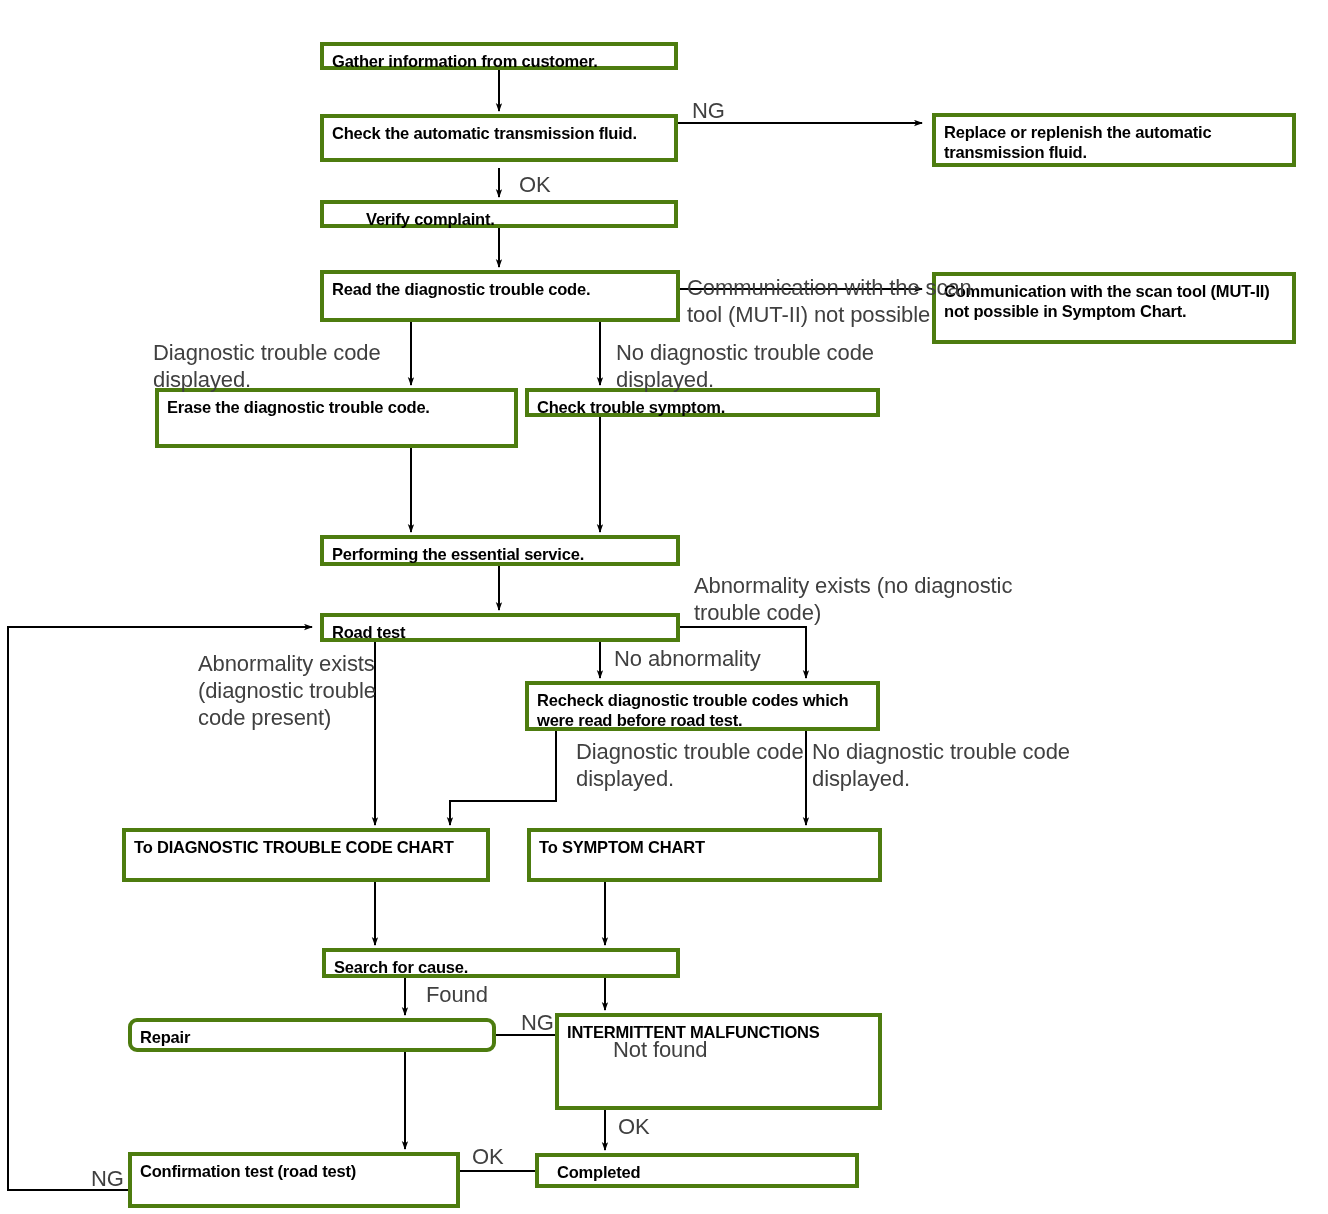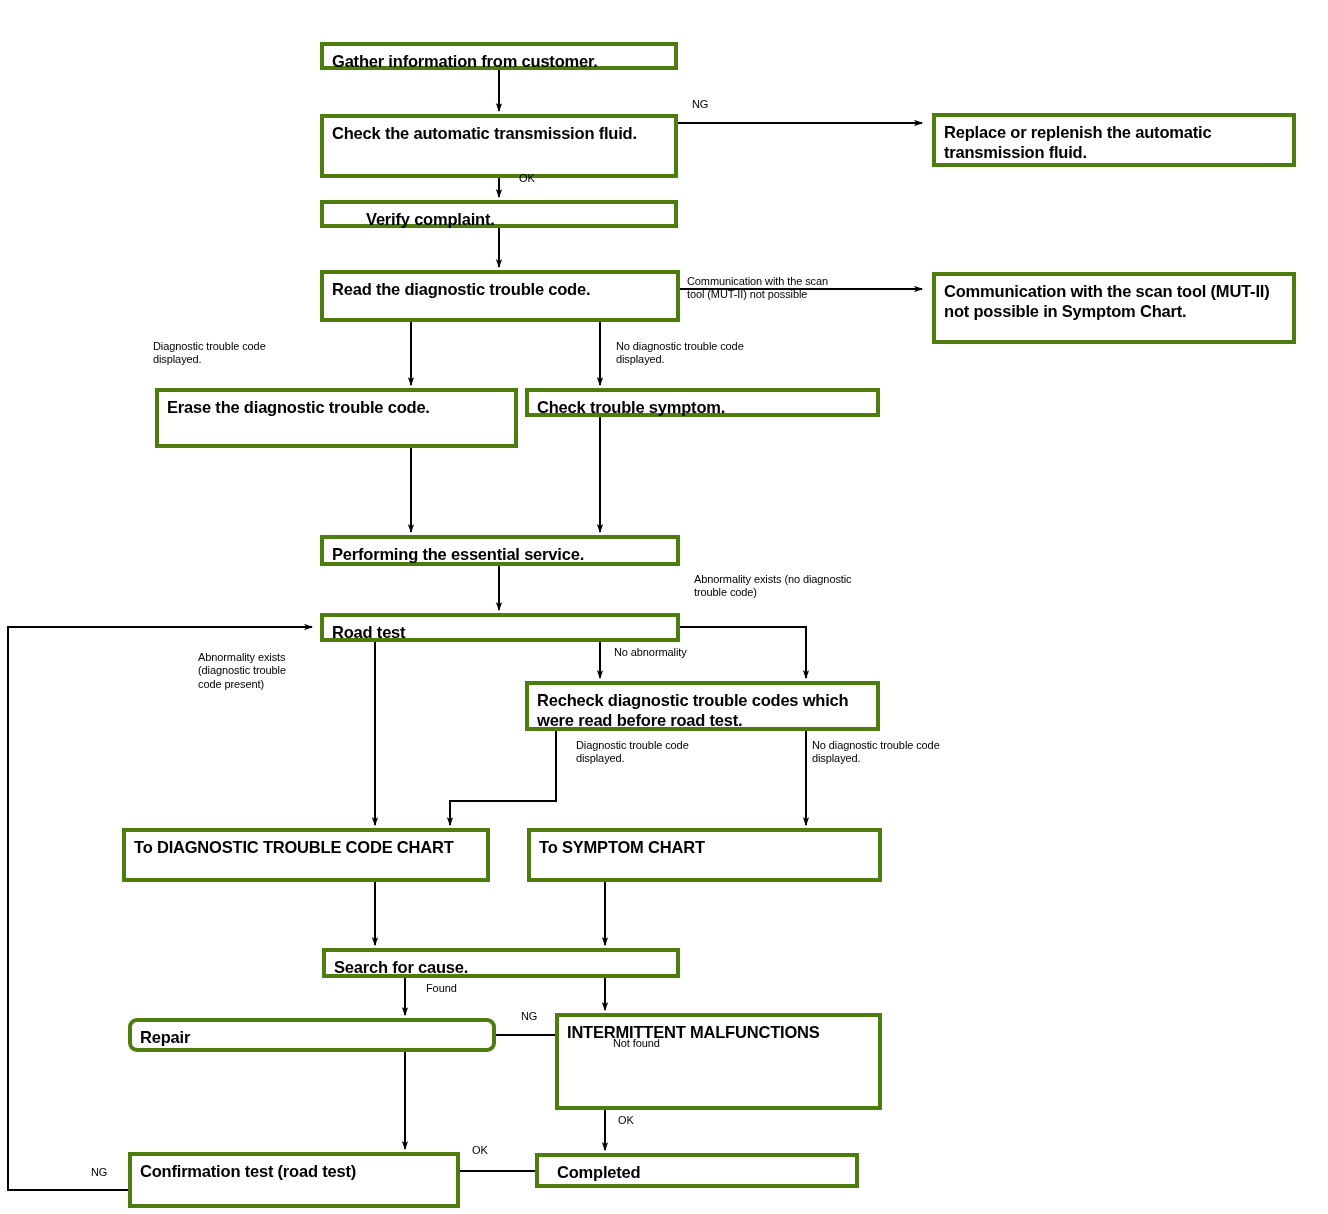--- a/index.html
+++ b/index.html
@@ -29,24 +29,24 @@
     background: #fff;
     padding: 5px 0 0 8px;
     font-weight: bold;
     font-size: 16.5px;
     line-height: 1.22;
     color: #000;
     letter-spacing: -0.2px;
   }
   .label {
     position: absolute;
-    font-size: 11px;
+    font-size: 22px;
     font-weight: normal;
     line-height: 1.22;
-    color: #000000;
+    color: #404040;
     white-space: pre;
     letter-spacing: -0.1px;
   }
 </style>
 </head>
 <body>
 
 <div id="page">
 
   <svg class="wires" viewBox="0 0 1328 1214" xmlns="http://www.w3.org/2000/svg">
@@ -78,21 +78,21 @@
         <polyline points="555,1035 465,1035" fill="none" stroke="#000" stroke-width="2" marker-end="url(#arrowhead)"></polyline>
         <polyline points="405,1052 405,1149" fill="none" stroke="#000" stroke-width="2" marker-end="url(#arrowhead)"></polyline>
         <polyline points="605,1110 605,1150" fill="none" stroke="#000" stroke-width="2" marker-end="url(#arrowhead)"></polyline>
         <polyline points="460,1171 548,1171" fill="none" stroke="#000" stroke-width="2" marker-end="url(#arrowhead)"></polyline>
         <polyline points="128,1190 8,1190 8,627 312,627" fill="none" stroke="#000" stroke-width="2" marker-end="url(#arrowhead)"></polyline>
       </g>
   </svg>
 
   <div id="nodes-layer">
       <div class="node" style="left: 320px; top: 42px; width: 358px; height: 28px;">Gather information from customer.</div>
-      <div class="node" style="left: 320px; top: 114px; width: 358px; height: 64px;">Check the automatic transmission fluid.</div>
+      <div class="node" style="left: 320px; top: 114px; width: 358px; height: 48px;">Check the automatic transmission fluid.</div>
       <div class="node" style="left: 932px; top: 113px; width: 364px; height: 54px;">Replace or replenish the automatic transmission fluid.</div>
       <div class="node" style="left: 320px; top: 200px; width: 358px; height: 28px; padding-left: 42px;">Verify complaint.</div>
       <div class="node" style="left: 320px; top: 270px; width: 360px; height: 52px;">Read the diagnostic trouble code.</div>
       <div class="node" style="left: 932px; top: 272px; width: 364px; height: 72px;">Communication with the scan tool (MUT-II) not possible in Symptom Chart.</div>
       <div class="node" style="left: 155px; top: 388px; width: 363px; height: 60px;">Erase the diagnostic trouble code.</div>
       <div class="node" style="left: 525px; top: 388px; width: 355px; height: 29px;">Check trouble symptom.</div>
       <div class="node" style="left: 320px; top: 535px; width: 360px; height: 31px;">Performing the essential service.</div>
       <div class="node" style="left: 320px; top: 613px; width: 360px; height: 29px;">Road test</div>
       <div class="node" style="left: 525px; top: 681px; width: 355px; height: 50px;">Recheck diagnostic trouble codes which were read before road test.</div>
       <div class="node" style="left: 122px; top: 828px; width: 368px; height: 54px;">To DIAGNOSTIC TROUBLE CODE CHART</div>

